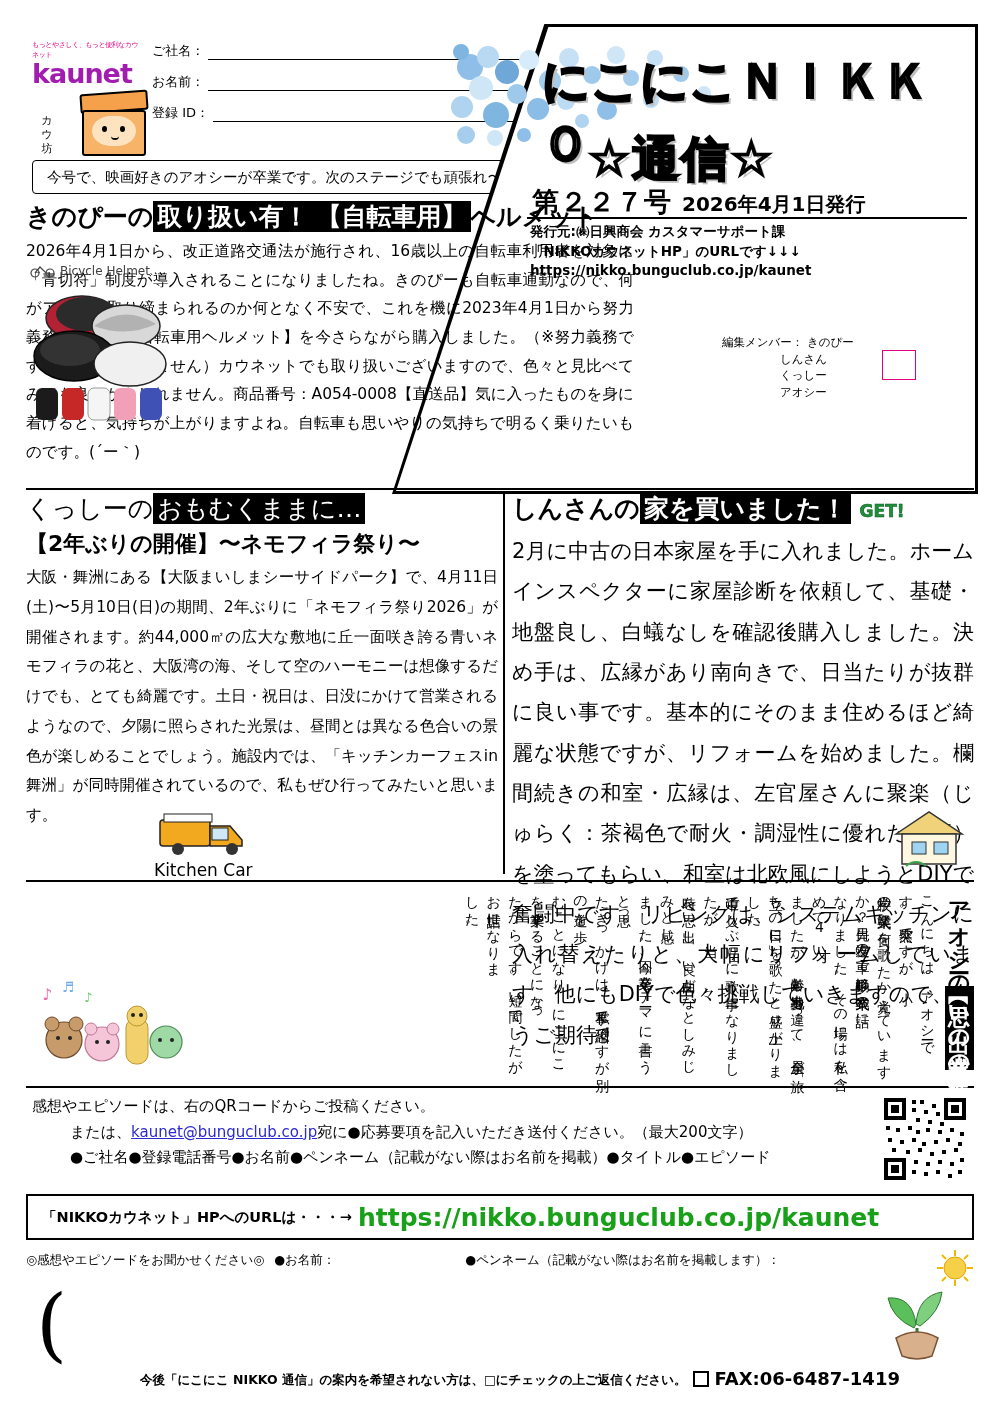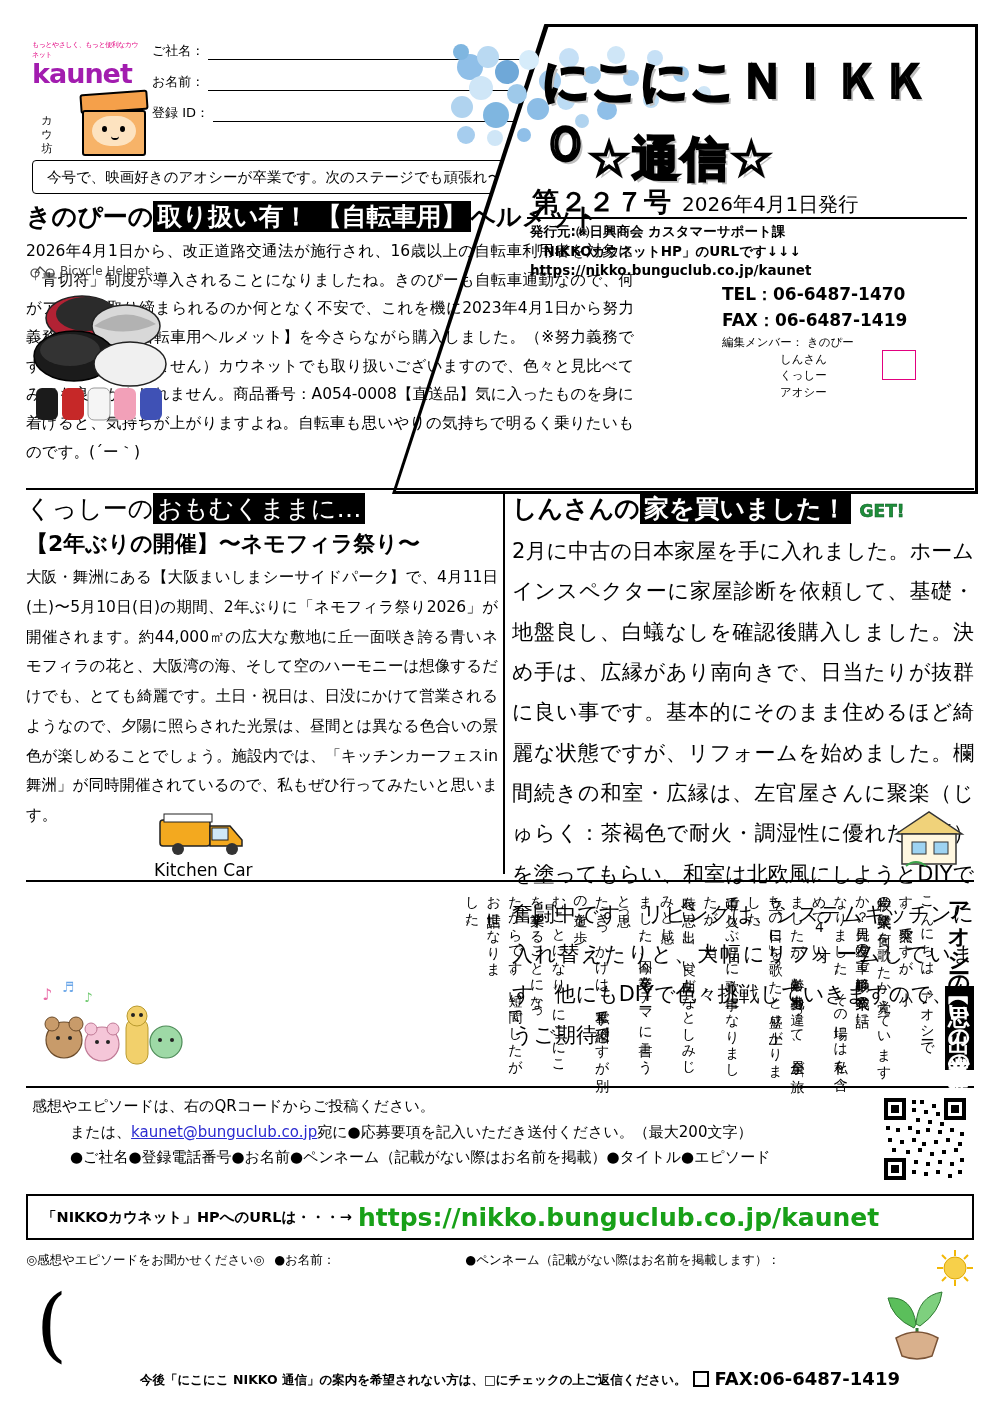--- a/index.html
+++ b/index.html
@@ -59,21 +59,21 @@
     font-family:"DejaVu Sans",sans-serif; font-weight:bold; font-size:47px; letter-spacing:1px;
     color:#fff; -webkit-text-stroke:2.5px #000; text-shadow:3px 3px 0 #bfbfbf;
   }
   .title-sub {
     position:absolute; left:196px; top:104px; width:360px;
     font-weight:bold; font-size:47px; letter-spacing:2px;
     color:#fff; -webkit-text-stroke:2.5px #000; text-shadow:3px 3px 0 #bfbfbf;
   }
   .issue-line { position:absolute; left:140px; top:160px; width:440px; display:flex; align-items:baseline; }
   .issue-no { font-size:27px; font-weight:bold; letter-spacing:1px; }
-  .issue-date { font-size:20px; font-weight:normal; margin-left:10px; letter-spacing:0px;}
+  .issue-date { font-size:20px; font-weight:bold; margin-left:10px; letter-spacing:0px;}
   .issue-rule { position:absolute; left:135px; top:193px; width:440px; height:2px; background:#000; }
   .pub-block { position:absolute; left:138px; top:198px; width:440px; font-size:13.5px; line-height:1.45; font-weight:bold; }
   .pub-block .url { color:#000; }
   .telfax { position:absolute; left:330px; top:258px; font-size:17px; font-weight:bold; line-height:1.5; text-align:left;}
   .editors { position:absolute; left:330px; top:310px; width:250px; font-size:11.5px; line-height:1.45; }
   .ed-head { display:inline-block; }
   .ed-list { margin-left:58px; }
   .ed-mini-logo { position:absolute; left:160px; top:16px; width:34px; height:30px; border:1px solid #e2007f; }
 
   
@@ -222,24 +222,20 @@
       <span class="issue-date">2026年4月1日発行</span>
     </div>
     <div class="issue-rule"></div>
 
     <div class="pub-block">
       <div>発行元:㈱日興商会 カスタマーサポート課</div>
       <div>「NIKKOカウネットHP」のURLです↓↓↓</div>
       <div class="url">https://nikko.bunguclub.co.jp/kaunet</div>
     </div>
 
-    <div class="telfax">
-      <div>TEL：06-6487-1470</div>
-      <div>FAX：06-6487-1419</div>
-    </div>
 
     <div class="editors">
       <span class="ed-head">編集メンバー：</span>
       <span>きのぴー</span>
       <div class="ed-list">しんさん</div>
       <div class="ed-list">くっしー</div>
       <div class="ed-list">アオシー</div>
       <div class="ed-mini-logo"></div>
     </div>
   </div>

